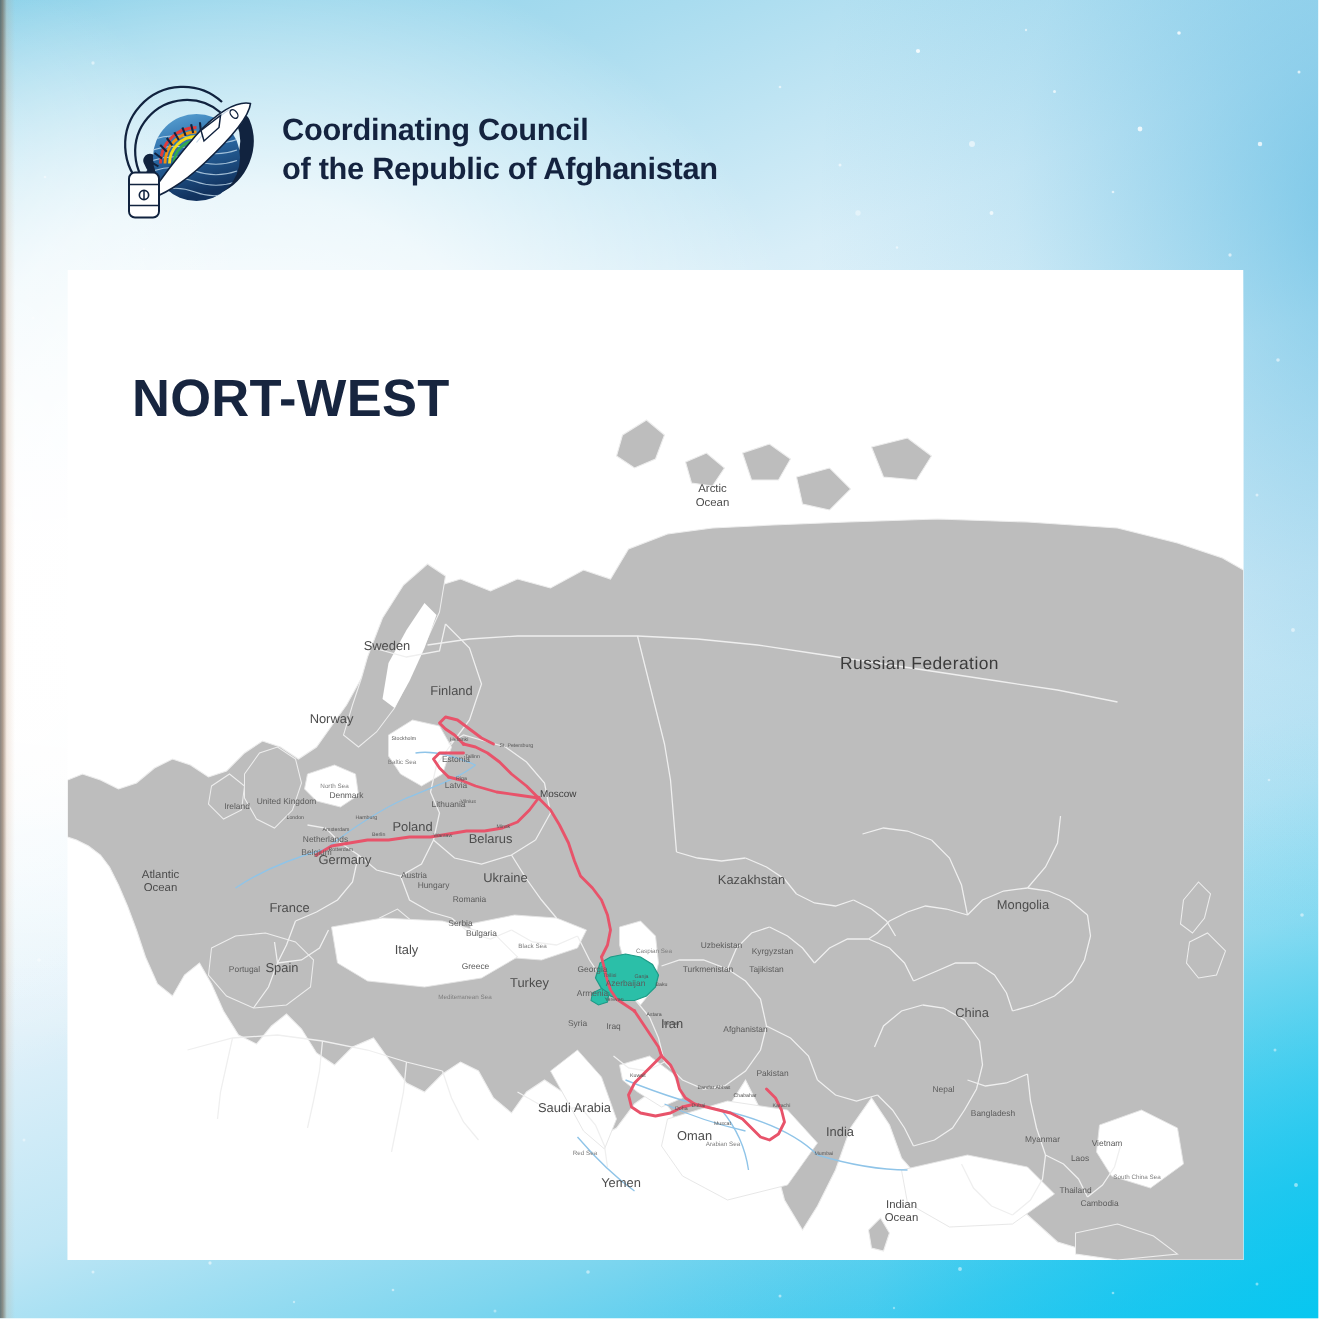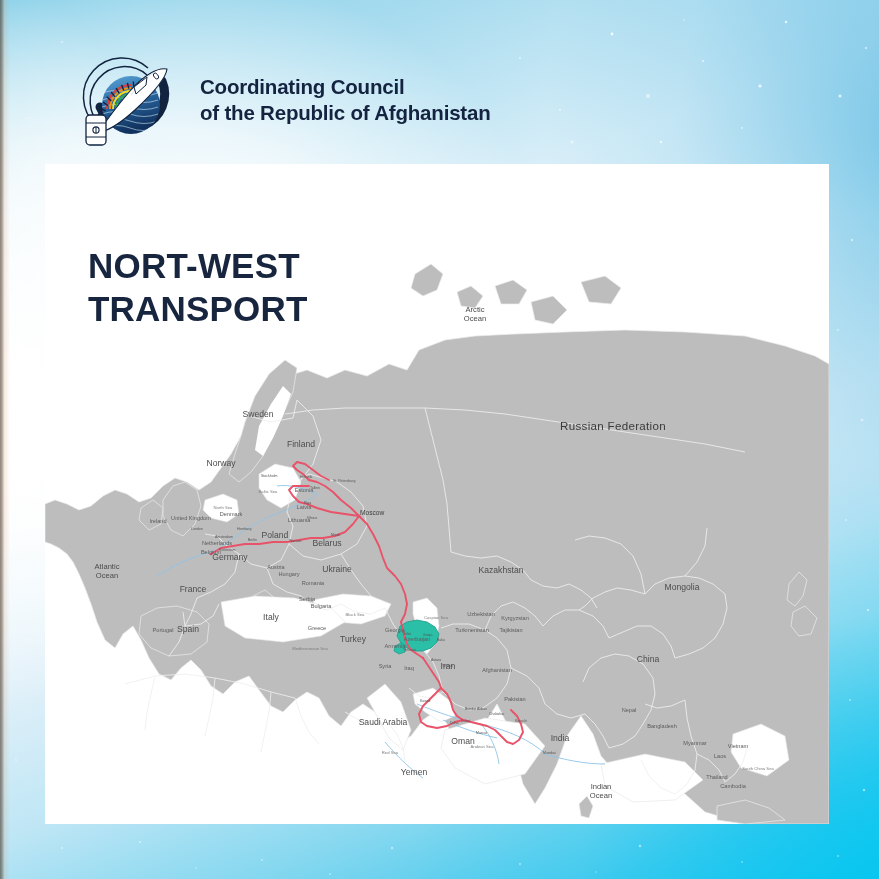--- a/index.html
+++ b/index.html
@@ -52,21 +52,21 @@
     background:linear-gradient(90deg, #2a2118 0%, #6b4a30 18%, rgba(200,150,110,0.35) 45%, rgba(255,255,255,0) 100%);
     opacity:.55; pointer-events:none;
   }
   
   #bg-stars { position:absolute; inset:0; pointer-events:none; }
 
   
   #logo-block {
     position:absolute; left:74px; top:44px;
     width:430px; height:112px;
-    display:flex; align-items:center; gap:20px;
+    display:flex; align-items:center; gap:8px;
   }
   #logo-mark { width:106px; height:106px; flex:0 0 106px; position:relative; }
   #logo-text {
     color:#14233f;
     font-weight:bold;
     font-size:20.5px;
     line-height:1.28;
     letter-spacing:-0.2px;
     white-space:nowrap;
   }
@@ -83,21 +83,21 @@
     letter-spacing:0.2px;
     text-transform:uppercase;
     z-index:6;
     margin-top:48px;
   }
   #poster-title .tl { display:block; }
 
   
   #map-panel {
     position:absolute;
-    left:45px; top:164px;
+    left:45px; top:180px;
     width:784px; height:660px;
     overflow:hidden;
     z-index:3;
     background:linear-gradient(180deg, rgba(255,255,255,0.30) 0%, rgba(255,255,255,0.72) 6%, rgba(255,255,255,0.95) 13%, #ffffff 20%, #ffffff 100%);
   }
   #map-svg { position:absolute; left:0; top:0; width:784px; height:660px; display:block; }
 
   .ocean-label { font-size:7.6px; fill:#4a4a4a; font-family:"Liberation Sans",sans-serif; text-anchor:middle; }
   .ctry-xl { font-size:11.6px; fill:#3b3b3b; font-family:"Liberation Sans",sans-serif; text-anchor:middle; letter-spacing:.3px;}
   .ctry-lg { font-size:8.6px; fill:#4d4d4d; font-family:"Liberation Sans",sans-serif; text-anchor:middle; }
@@ -236,21 +236,20 @@
     </div>
 
     <div id="logo-text">
       <span class="ln">Coordinating Council</span>
       <span class="ln">of the Republic of Afghanistan</span>
     </div>
   </div>
 
   <h1 id="poster-title">
     <span class="tl">NORT-WEST</span>
-    <span class="tl">TRANSPORT</span>
   </h1>
 
   <div id="map-panel">
     <svg id="map-svg" viewBox="0 0 784 660">
 
       <rect x="0" y="0" width="784" height="660" fill="#ffffff"></rect>
 
       <g fill="#bdbdbd" stroke="#ededed" stroke-width="0.7">
 
         <path d="M212 232

